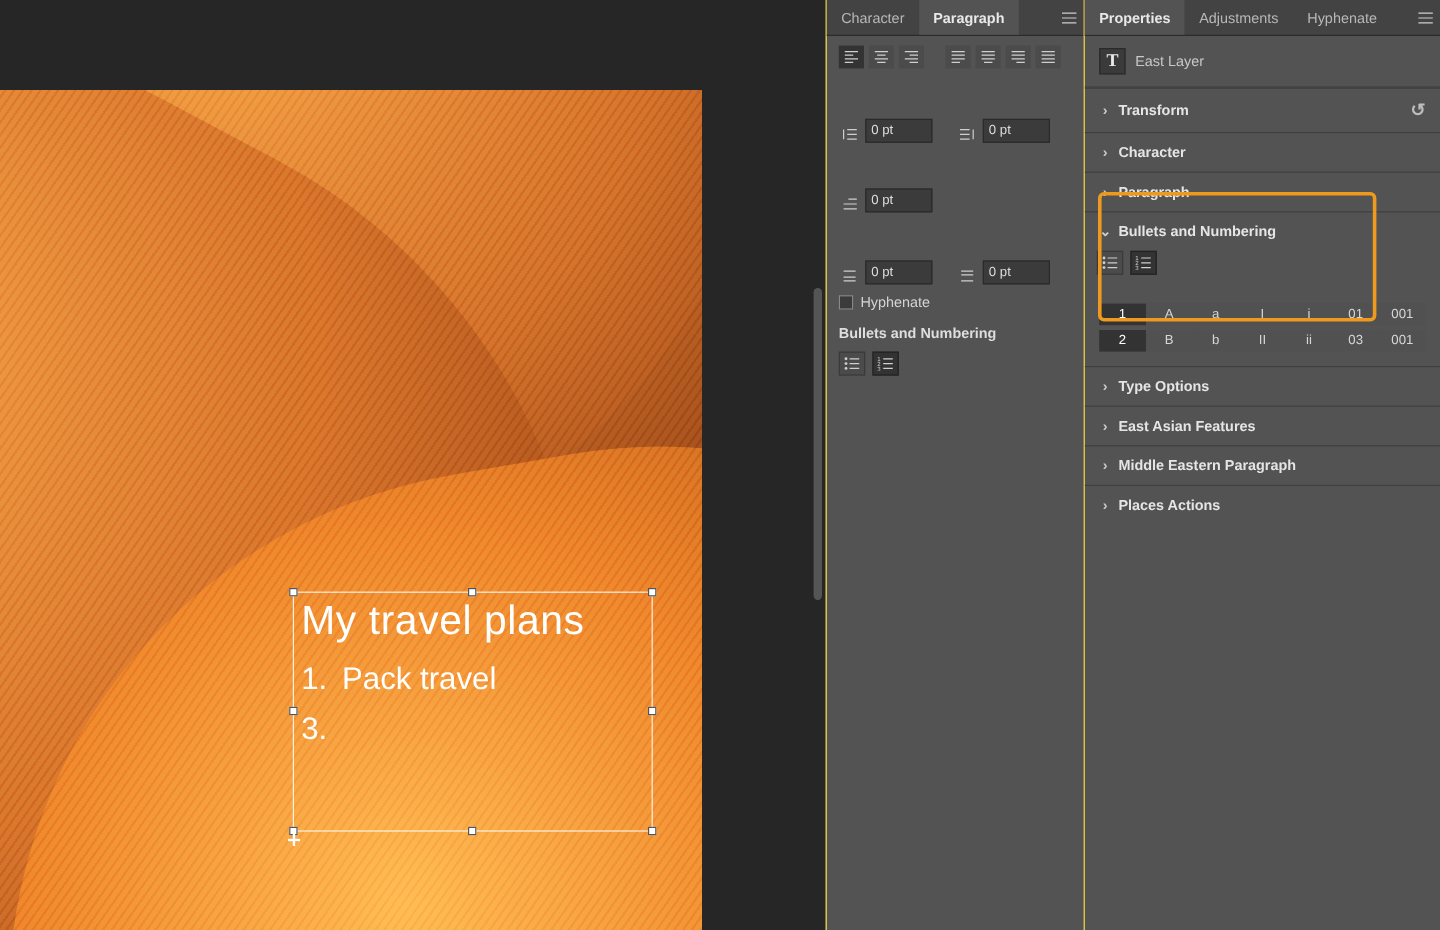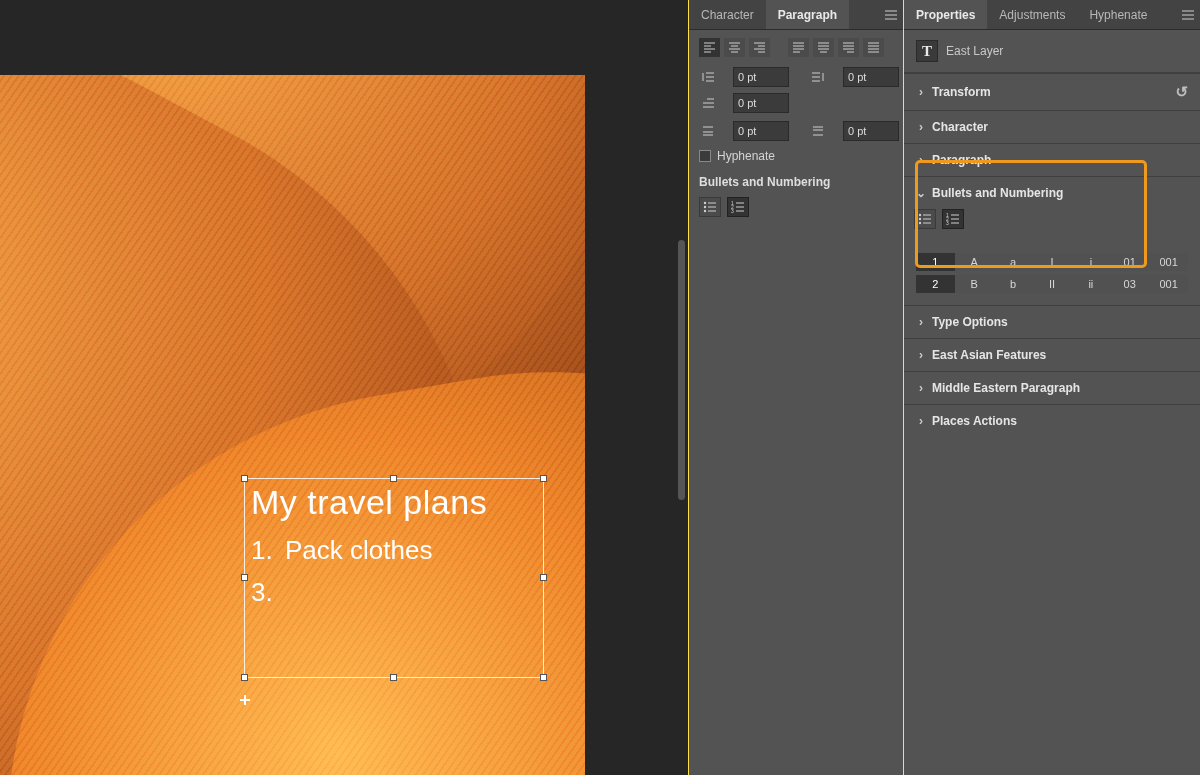--- a/index.html
+++ b/index.html
@@ -19,21 +19,21 @@
   .r1{ left:-260px; top:-520px; transform:rotate(12deg);}
   .r2{ left:-150px; top:-300px; transform:rotate(18deg); opacity:.95;}
   .r3{ left:-520px; top:60px; transform:rotate(28deg) scale(1.2); }
   .r4{ left:60px; top:350px; transform:rotate(-10deg) scale(1.1);
        background:radial-gradient(circle at 35% 35%, #ffbd56, #ee8a2c 35%, #c96a1e 60%, #7c3f15 82%);}
   .r5{ left:-440px; top:-180px; width:760px; height:520px; border-radius:50%;
        background:radial-gradient(circle at 40% 30%, #8f5028, #5e3318 70%, #3a200e 90%); transform:rotate(5deg);}
   .striation{position:absolute; inset:-100px; opacity:.25; mix-blend-mode:overlay;
       background:repeating-linear-gradient(125deg, rgba(0,0,0,0) 0 4px, rgba(0,0,0,.6) 4px 6px);}
 
-  .textbox { position:absolute; left:244px; top:403px; width:300px; height:200px;
+  .textbox { position:absolute; left:244px; top:418px; width:300px; height:200px;
              border:1px solid rgba(255,255,255,.85); color:#ffffff; padding:4px 6px;}
   .textbox .handle{ position:absolute; width:7px; height:7px; background:#fff; border:1px solid #555;}
   .h-tl{left:-4px;top:-4px}.h-tm{left:calc(50% - 4px);top:-4px}.h-tr{right:-4px;top:-4px}
   .h-ml{left:-4px;top:calc(50% - 4px)}.h-mr{right:-4px;top:calc(50% - 4px)}
   .h-bl{left:-4px;bottom:-4px}.h-bm{left:calc(50% - 4px);bottom:-4px}.h-br{right:-4px;bottom:-4px}
   .origin { position:absolute; left:240px; top:620px; width:10px; height:10px;}
   .origin:before,.origin:after{content:"";position:absolute;background:#fff;}
   .origin:before{left:4px;top:0;width:2px;height:10px}
   .origin:after{left:0;top:4px;width:10px;height:2px}
   .textbox h1{font-size:34px; font-weight:500; margin-bottom:8px; letter-spacing:.5px;}
@@ -56,21 +56,21 @@
   .panel-body { padding:8px 10px 12px; }
 
   
   .align-row { display:flex; gap:4px; margin-bottom:10px;}
   .alignbtn { width:21px; height:19px; background:#4b4b4b; display:flex; align-items:center; justify-content:center;}
   .alignbtn.sel { background:#333;}
   .alignbtn svg{display:block}
   .sep { width:10px;}
 
   .field-row { display:flex; gap:20px; margin-bottom:6px; align-items:center;}
-  .field { display:flex; align-items:center; gap:16px;}
+  .field { display:flex; align-items:flex-end; gap:4px;margin-top:32px;}
   .field .icn{ width:18px; height:14px; display:flex; align-items:center; justify-content:center;}
   .numinput { width:56px; height:20px; background:#3b3b3b; border:1px solid #2a2a2a; color:#ddd;
               font-size:11px; padding:0 4px; display:flex; align-items:center;}
 
   .checkrow{ display:flex; align-items:center; gap:6px; margin-top:8px; color:#d4d4d4;}
   .chk{width:12px;height:12px;border:1px solid #888;background:#3b3b3b}
 
   .subheader{ font-weight:600; font-size:12px; color:#dedede; margin:12px 0 8px 0;}
 
   .listbtns{display:flex; gap:6px;}
@@ -122,21 +122,21 @@
         <div class="handle h-tm"></div>
         <div class="handle h-tr"></div>
         <div class="handle h-ml"></div>
         <div class="handle h-mr"></div>
         <div class="handle h-bl"></div>
         <div class="handle h-bm"></div>
         <div class="handle h-br"></div>
 
         <h1>My travel plans</h1>
         <ul>
-          <li><span class="num">1.</span><span>Pack clothes</span></li>
+          <li><span class="num">1.</span><span>Pack travel</span></li>
           <li><span class="num">3.</span><span></span></li>
         </ul>
       </div>
       <div class="origin"></div>
     </div>
     <div class="vscroll"></div>
   </div>
 
   <div class="panel-stack">
 

